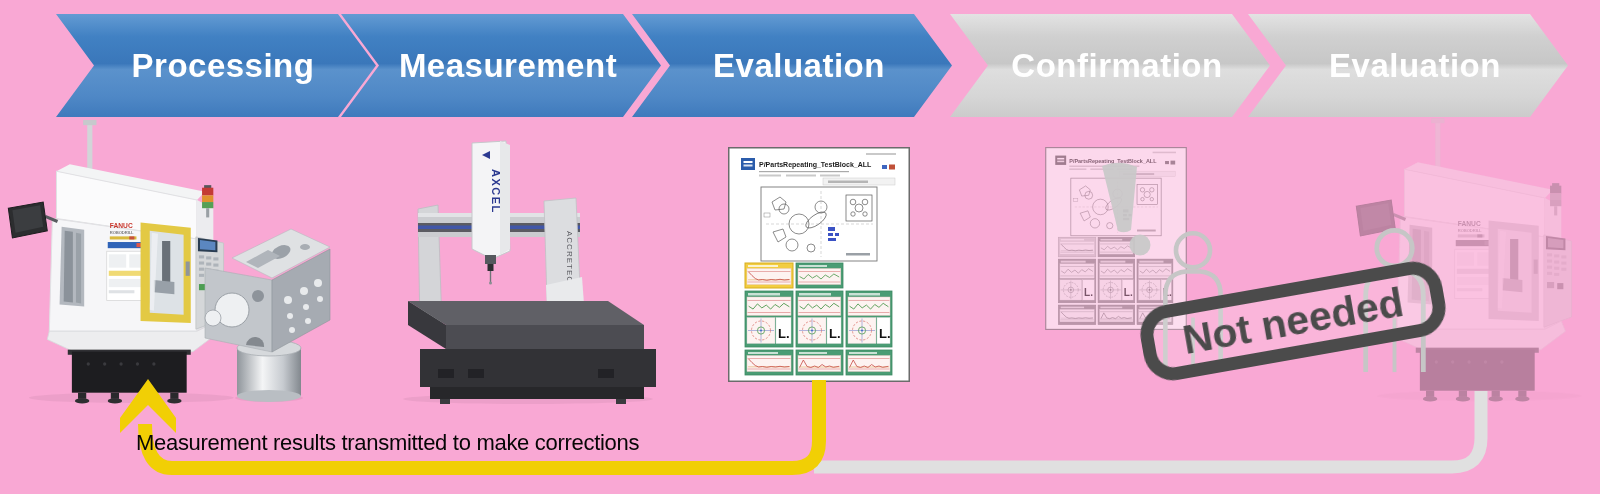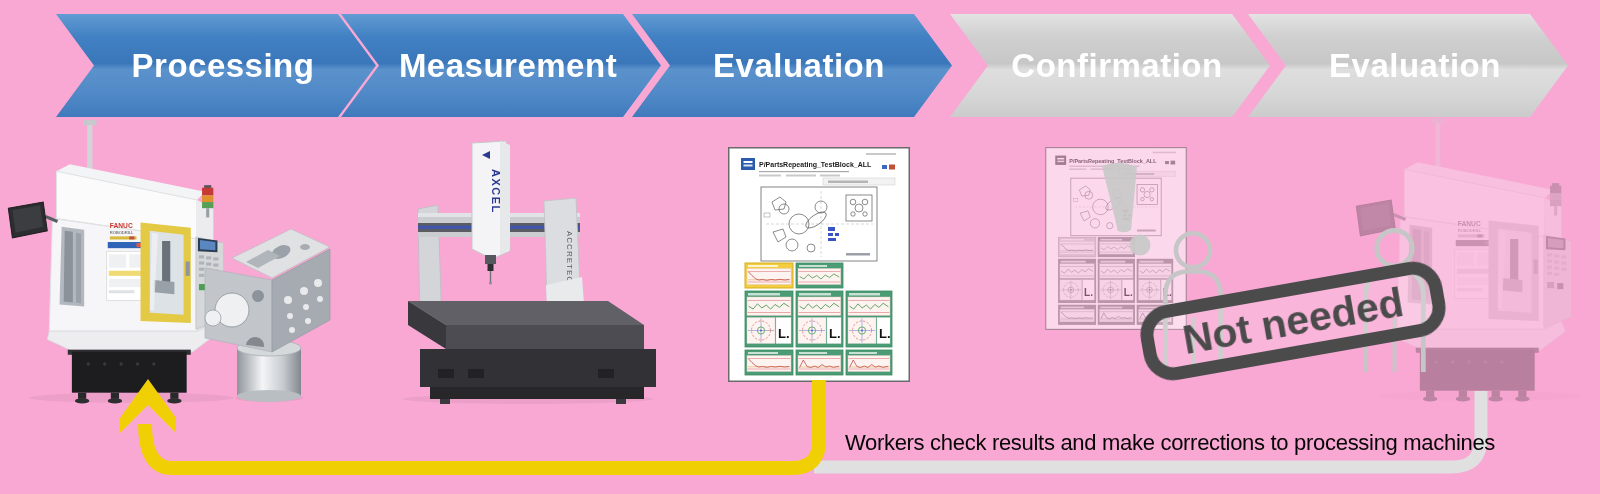--- a/index.html
+++ b/index.html
@@ -357,15 +357,15 @@
     <path d="M 1481,391 L 1481,438 Q 1481,467 1452,467 L 814,467" fill="none" stroke="#e0e0e0" stroke-width="13"></path>
 
     <path d="M 819,380 L 819,441 Q 819,468 792,468 L 172,468 Q 145,468 145,424" fill="none" stroke="#f1cf05" stroke-width="14"></path>
     <polygon points="148,379 176,418 176,433 148,405 120,433 120,418" fill="#f1cf05"></polygon>
   </svg>
 
   <div id="stamp">
     <span>Not needed</span>
   </div>
 
-  <div id="cap2" class="caption">Workers check results and make corrections to processing machines</div>
+  <div id="cap1" class="caption">Measurement results transmitted to make corrections</div>
 
 </div>
 
 </body></html>

